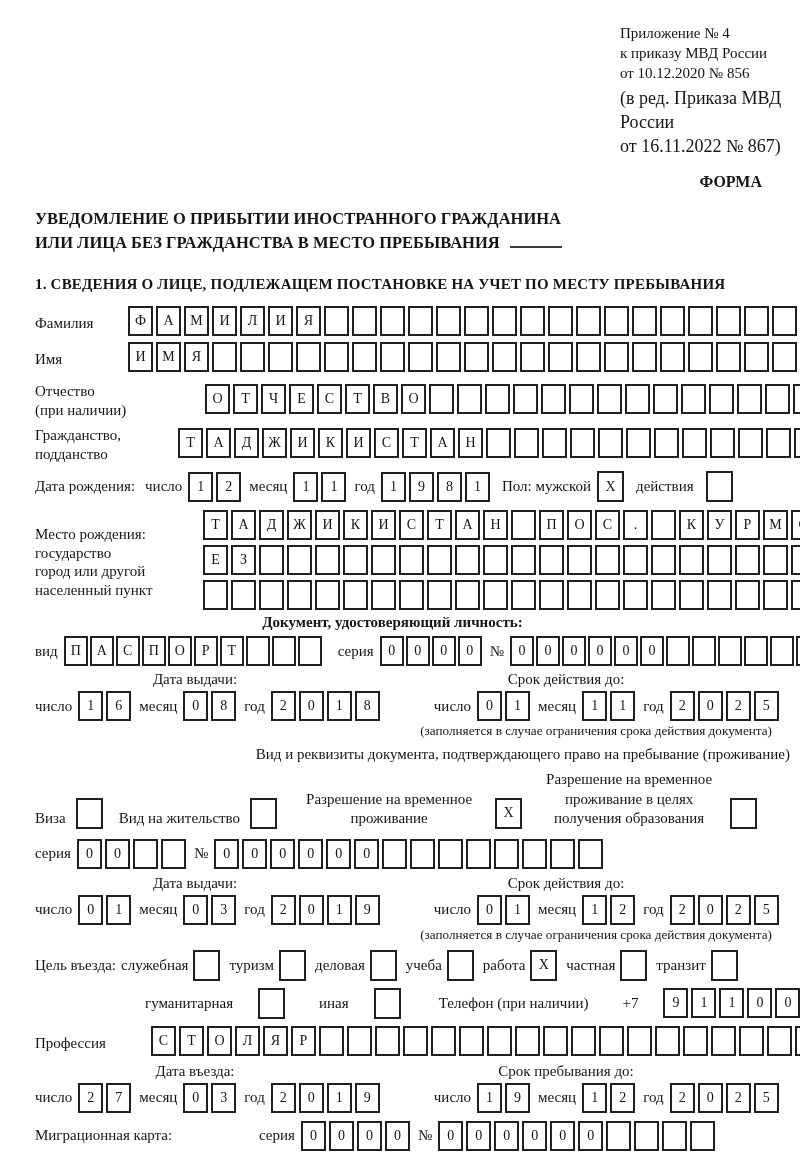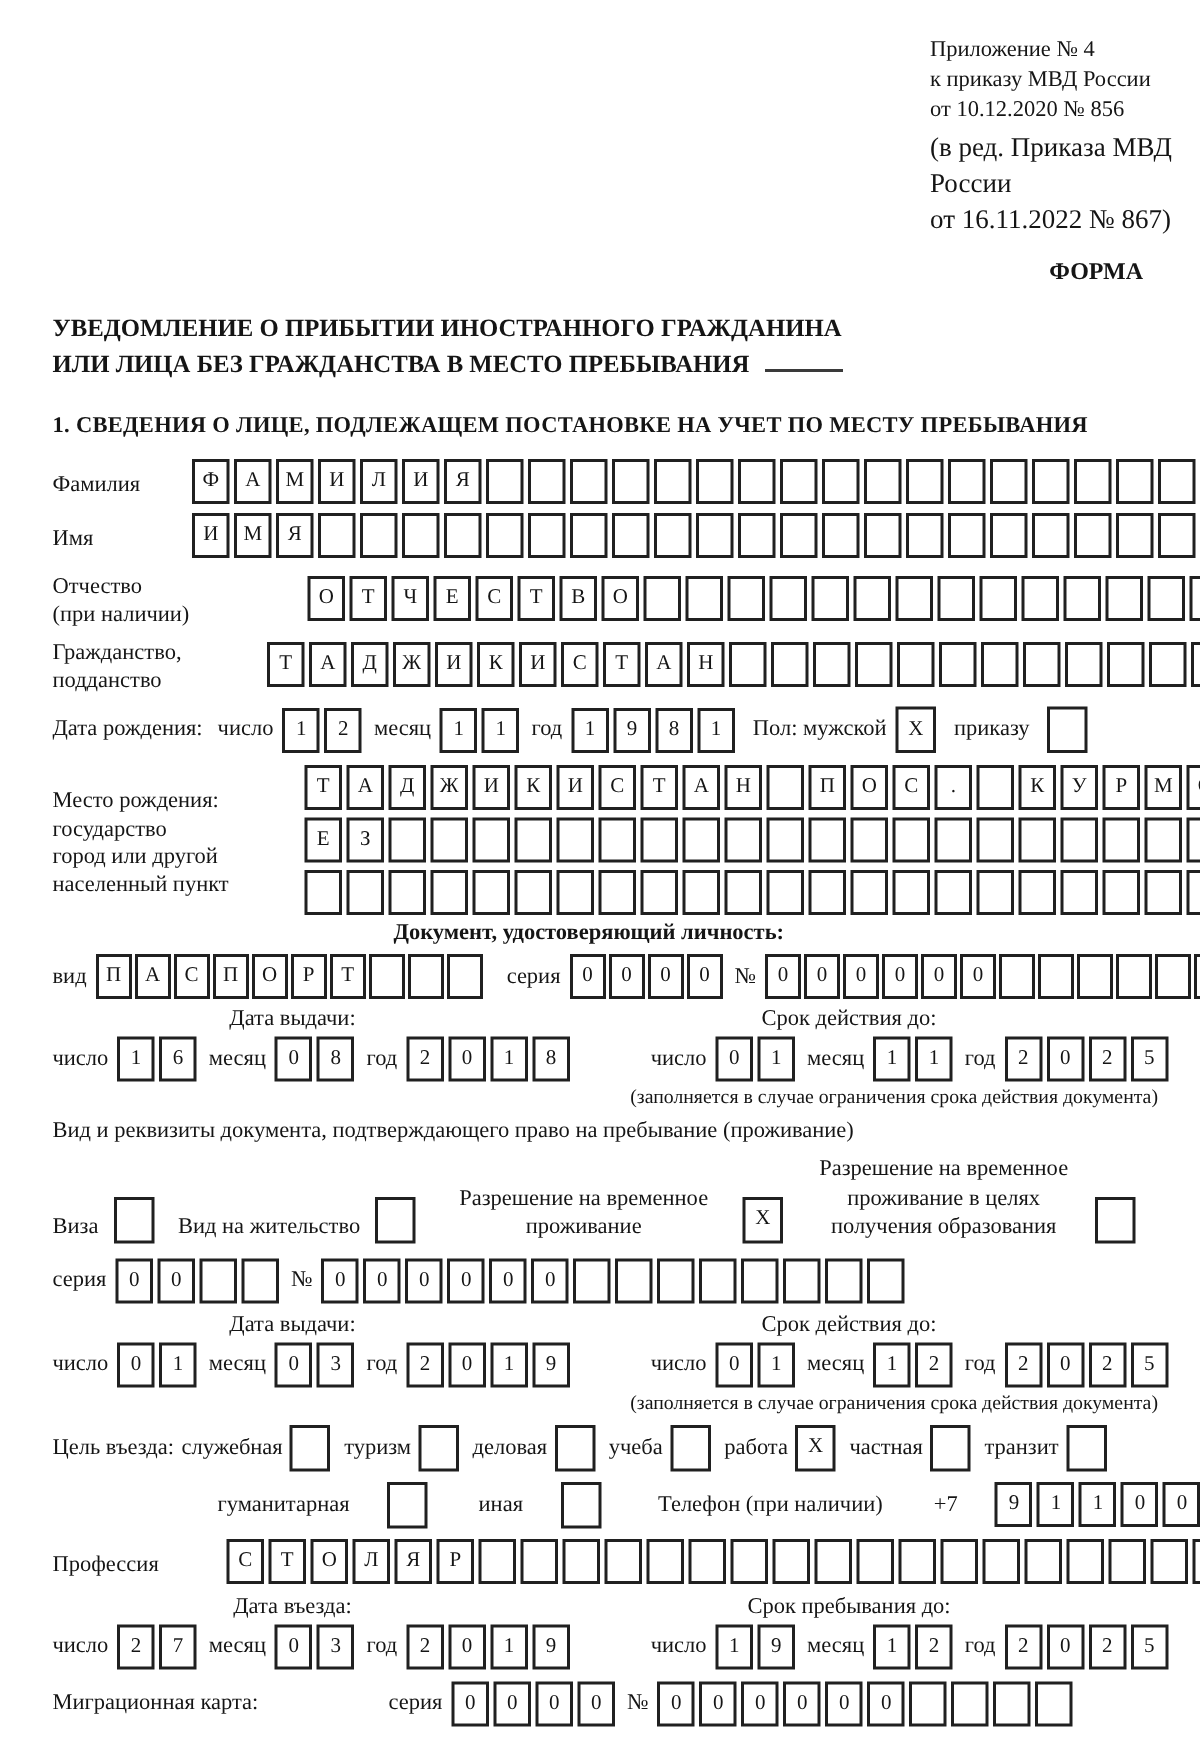--- a/index.html
+++ b/index.html
@@ -23,21 +23,21 @@
   .inline{display:flex;align-items:center;}
   .inline .lbl{margin-right:6px;white-space:nowrap;}
   .inline .cells{margin-right:8px;}
   .doc-head{font-weight:bold;text-align:center;margin:3px 40px 5px 0;}
   .dates-hdr{display:flex;margin-bottom:3px;}
   .dh-l{width:320px;text-align:center;}
   .dh-r{width:330px;text-align:center;margin-left:46px;}
   .date-pair{display:flex;align-items:center;margin-bottom:2px;}
   .dp-r{margin-left:46px;}
   .note{font-size:13.2px;text-align:right;padding-right:18px;margin:2px 0 7px 0;}
-  .intro{margin:4px 0 3px 0;}
+  .intro{margin:4px 0 3px 0;text-align:right;}
   .intro2{margin:0 0 7px 0;}
   .viza-row{display:flex;align-items:flex-end;margin:2px 0 10px 0;}
   .viza-row .vlbl{white-space:pre-line;line-height:1.3;padding-top:4px;}
   .viza-row .center{text-align:center;}
   .viza-row .cbx{margin-left:10px;margin-right:16px;}
   .purpose-row{display:flex;align-items:center;margin-bottom:7px;}
   .purpose-row .plbl{margin-right:5px;white-space:nowrap;}
   .purpose-row .cbx{margin-right:9px;}
   .indent2{margin-left:110px;gap:20px;}
   .vcol{display:flex;flex-direction:column;gap:5px;}
@@ -193,21 +193,21 @@
       </span>
     <span class="lbl">год</span>
     <span class="cells">
         <span class="cell">1</span>
         <span class="cell">9</span>
         <span class="cell">8</span>
         <span class="cell">1</span>
       </span>
     <span class="lbl" style="margin-left:4px">Пол: мужской</span>
     <span class="cbx">X</span>
-    <span class="lbl" style="margin-left:12px">приказу</span>
+    <span class="lbl" style="margin-left:12px">действия</span>
     <span class="cbx" style="margin-left:6px"></span>
   </div>
 
   <div class="frow" style="margin-bottom:4px">
     <div class="flabel" style="width:168px">Место рождения:
 государство
 город или другой
 населенный пункт</div>
     <div class="vcol">
       <div class="cells">

